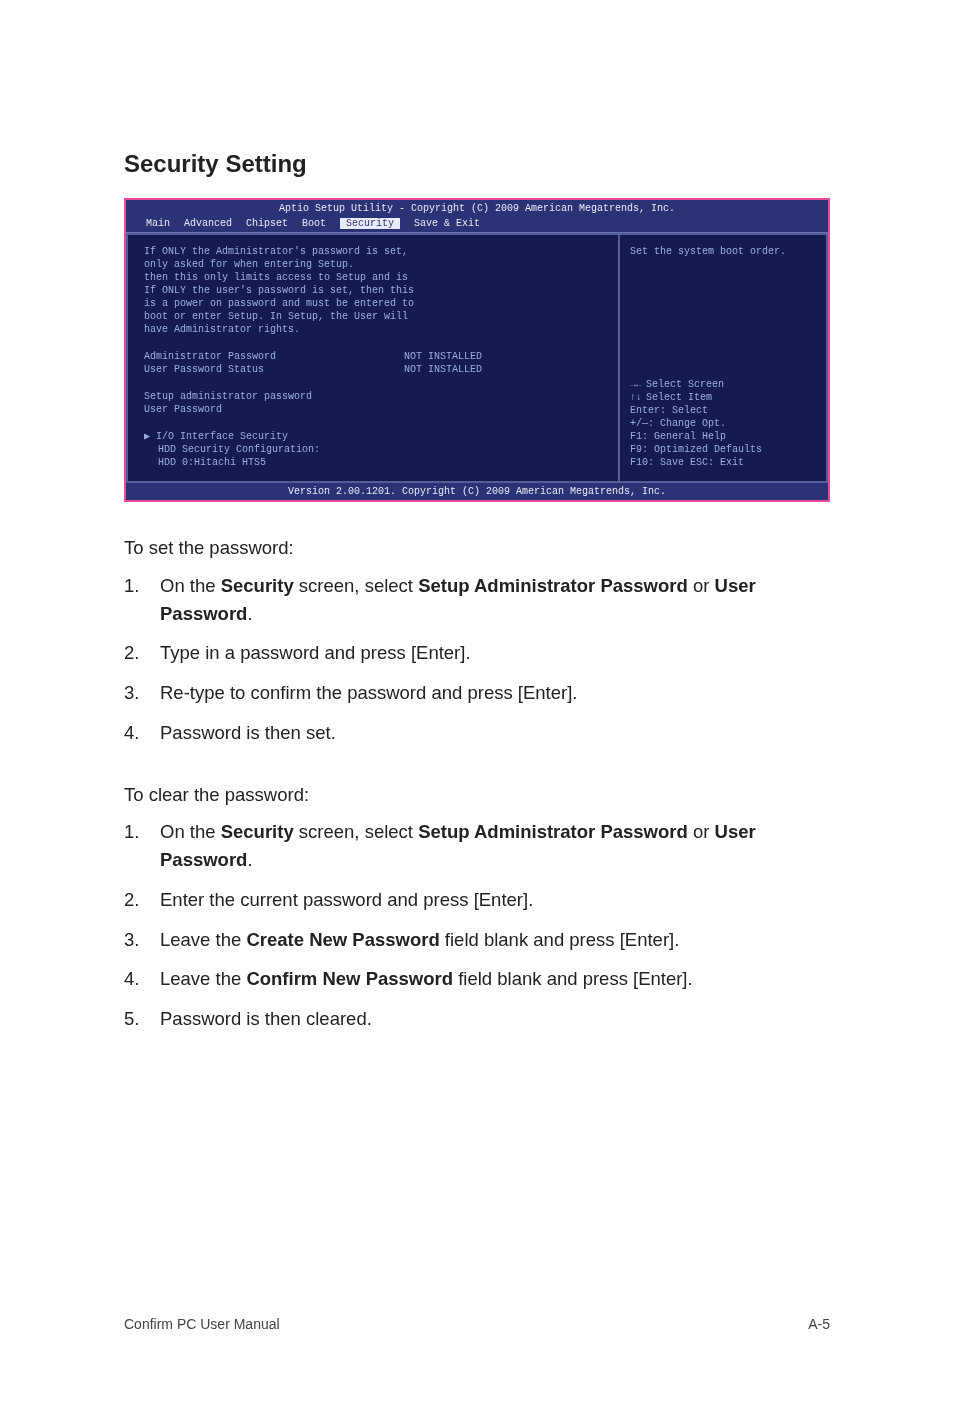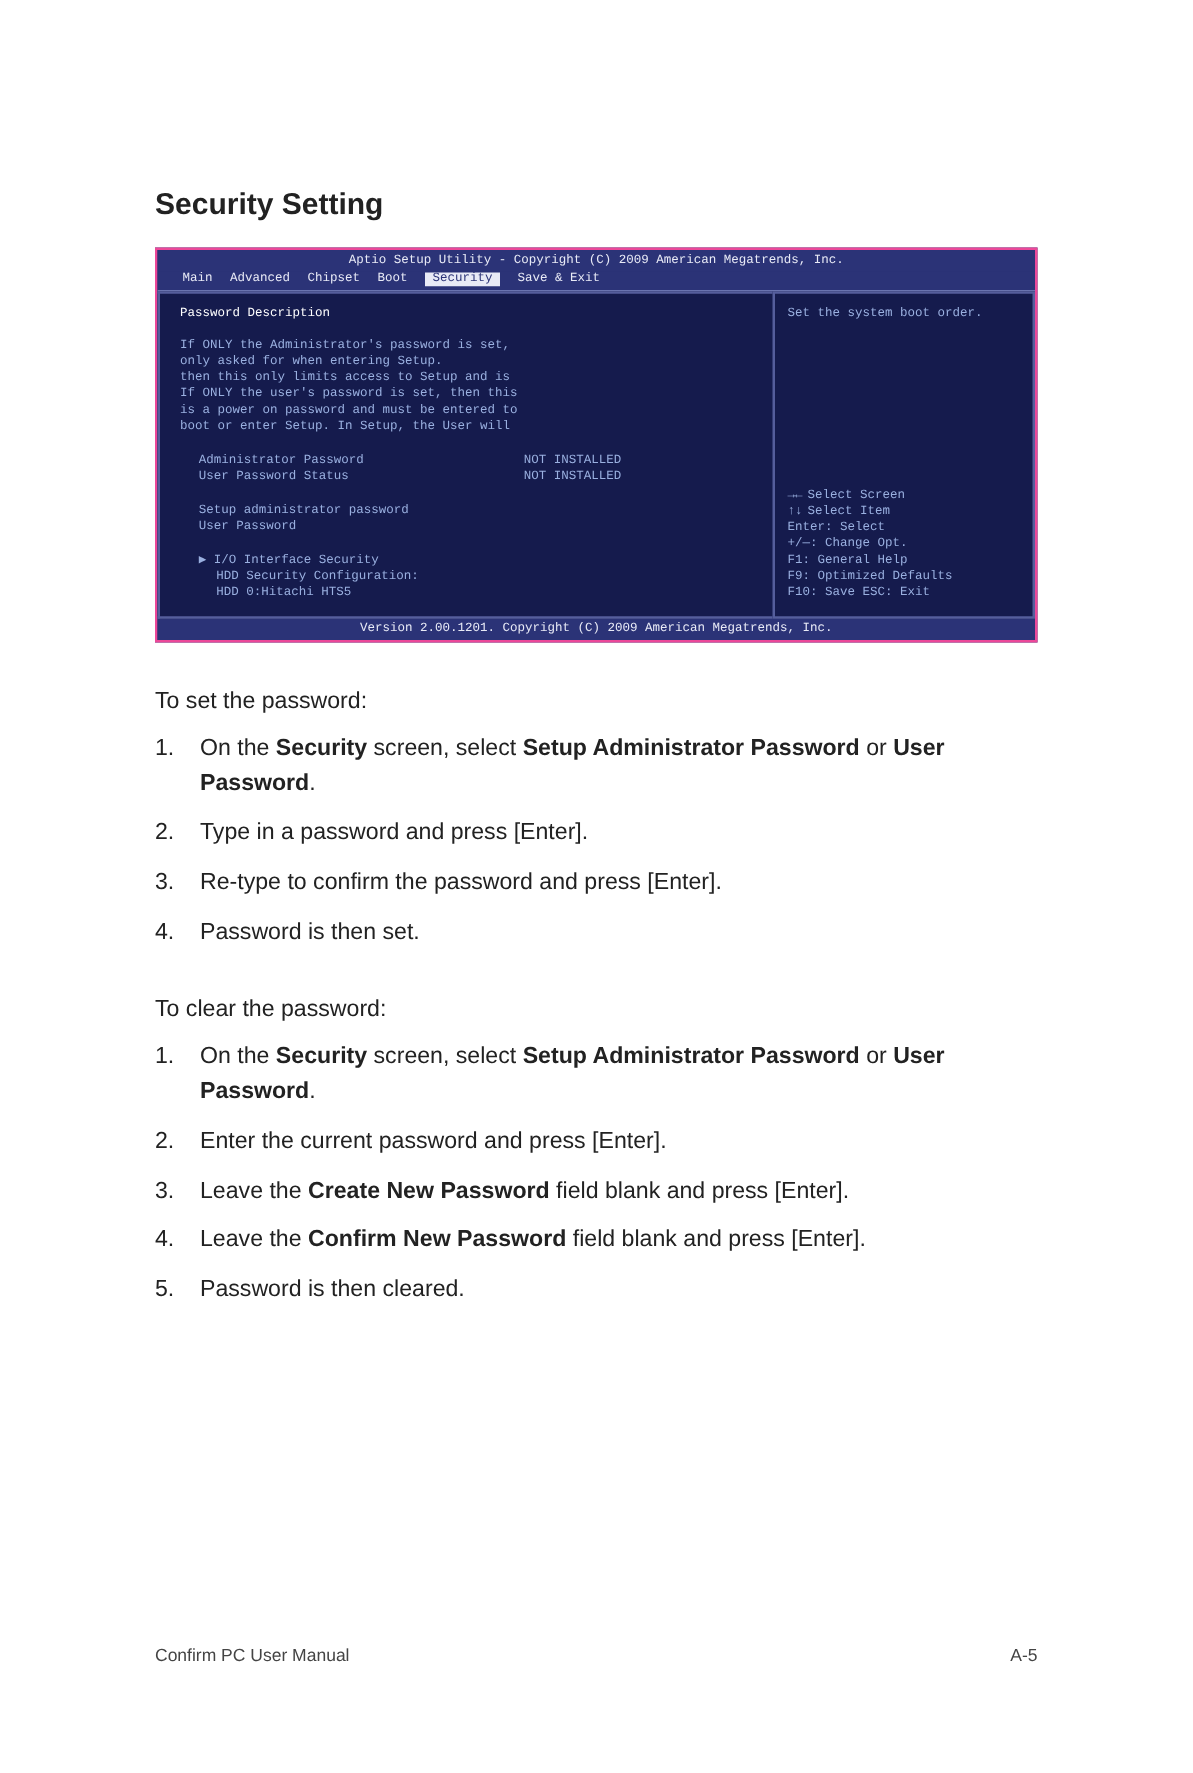--- a/index.html
+++ b/index.html
@@ -51,21 +51,21 @@
     width:210px;
     border:2px solid #555e9c;
     padding:10px 10px 12px 10px;
     display:flex;
     flex-direction:column;
     justify-content:space-between;
     gap:40px;
   }
   .bios-left .header-row { color:#fff; margin-bottom:12px; }
   .bios-left .desc p { color:#9ab0e0; }
-  .bios-left .sect { margin-top:14px;margin-left:15px; }
+  .bios-left .sect { margin-top:14px; }
   .row2 { display:flex; }
   .row2 .lbl { width:260px; color:#9ab0e0; }
   .row2 .val { color:#9ab0e0;font-family:Liberation Mono, monospace; }
   .tri { color:#9ab0e0; }
   .help { color:#fff; }
   .help .hdr { margin-bottom:80px; color:#9ab0e0; }
   .nav-keys p { color:#9ab0e0; }
   .nav-keys .arrows::before { content:"\2192\2190"; margin-right:4px; color:#9ab0e0; }
   .nav-keys .updown::before { content:"\2191\2193"; margin-right:4px; color:#9ab0e0; }
   .bios-footer { background:#2b3377; color:#e8eaf6; text-align:center; padding:2px 0; font-size:10px; }
@@ -91,28 +91,28 @@
 </head>
 <body>
 
 <h2 class="section-heading">Security Setting</h2>
 
 <div class="bios">
   <div class="bios-top">Aptio Setup Utility - Copyright (C) 2009 American Megatrends, Inc.</div>
   <div class="bios-tabs"><span>Main</span><span>Advanced</span><span>Chipset</span><span>Boot</span><span class="active">Security</span><span>Save &amp; Exit</span></div>
   <div class="bios-body">
     <div class="bios-left">
-      <div class="header-row">Password Description</div>
       <div class="desc">
           <p>If ONLY the Administrator's password is set,</p>
           <p>only asked for when entering Setup.</p>
           <p>then this only limits access to Setup and is</p>
           <p>If ONLY the user's password is set, then this</p>
           <p>is a power on password and must be entered to</p>
           <p>boot or enter Setup. In Setup, the User will</p>
+          <p>have Administrator rights.</p>
         </div>
       <div class="sect">
           <div class="row2">
             <span class="lbl">Administrator Password</span>
             <span class="val">NOT INSTALLED</span>
           </div>
           <div class="row2">
             <span class="lbl">User Password Status</span>
             <span class="val">NOT INSTALLED</span>
           </div>

